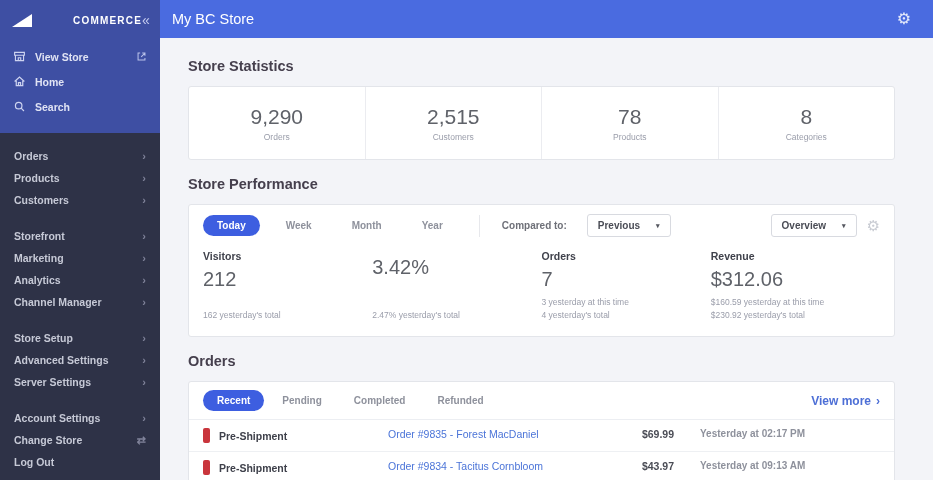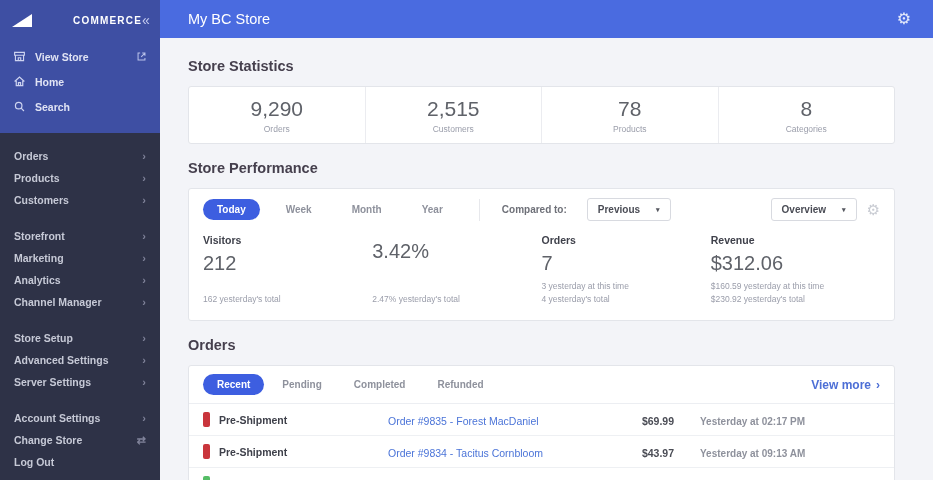--- a/index.html
+++ b/index.html
@@ -21,28 +21,28 @@
   .sb-nav-item { display:flex; align-items:center; gap:9px; padding:6px 13px; font-size:10.5px; font-weight:bold; color:#e0e3f4; cursor:pointer; }
   .sb-nav-item .mini-icon { width:13px; height:13px; color:#cdd3f0; flex:0 0 13px; }
   .sb-nav-item .trail { margin-left:auto; width:11px; height:11px; color:#b9c1ea; }
   .sb-sep { height:4px; background:#222b66; }
   .menu { flex:1; padding:12px 0 0; }
   .menu-group { margin-bottom:14px; }
   .menu-item { display:flex; justify-content:space-between; align-items:center; padding:5px 14px; font-size:10.5px; font-weight:bold; color:#c6c9d6; cursor:pointer; }
   .menu-item .chev { color:#80839a; font-size:11px; line-height:1; }
   
   .main { flex:1; display:flex; flex-direction:column; min-width:0; }
-  .topbar { height:38px; flex:0 0 38px; background:#4a6be0; display:flex; align-items:center; justify-content:space-between; padding:0 22px 0 28px; }
+  .topbar { height:38px; flex:0 0 38px; background:#4a6be0; display:flex; align-items:center; justify-content:space-between; padding:0 22px 0 12px; }
   .topbar-title { color:#fff; font-size:14.5px; }
   .topbar-gear { color:rgba(255,255,255,.85); font-size:16px; line-height:1; cursor:pointer; }
   .content { flex:1; padding:14px 38px 0 28px; overflow:hidden; }
   .section-h { font-size:14.5px; font-weight:bold; color:#453f4d; margin:6px 0 12px; }
   .card { background:#fff; border:1px solid #e3e5ea; border-radius:3px; }
   
-  .stats-card { display:flex; height:58px; margin-bottom:16px; }
+  .stats-card { display:flex; height:74px; margin-bottom:16px; }
   .stat { flex:1; display:flex; flex-direction:column; align-items:center; justify-content:center; border-right:1px solid #ebecf0; }
   .stat:last-child { border-right:none; }
   .stat-value { font-size:21px; color:#5f6269; }
   .stat-label { font-size:8.5px; color:#9a9daa; margin-top:3px; }
   
   .perf-card { margin-bottom:16px; }
   .perf-toolbar { display:flex; align-items:center; padding:9px 14px; gap:12px; }
   .pill { font-size:10px; font-weight:bold; padding:5px 14px; border-radius:999px; color:#8e919c; cursor:pointer; }
   .pill.active { background:#3d5ee0; color:#fff; }
   .tb-divider { width:1px; height:22px; background:#e7e8ec; margin:0 10px; }
@@ -53,21 +53,21 @@
   .tb-gear { color:#c9ccd3; font-size:15px; line-height:1; cursor:pointer; }
   .perf-metrics { display:flex; padding:4px 14px 14px; }
   .metric { flex:1; display:flex; flex-direction:column; height:72px; padding-right:10px; }
   .metric-label { font-size:10.5px; font-weight:bold; color:#3f414b; }
   .metric-value { font-size:20px; color:#5f6269; margin-top:6px; }
   .subs { margin-top:auto; }
   .sub { font-size:8.5px; color:#9a9daa; line-height:1.55; }
   
   .orders-toolbar { display:flex; align-items:center; padding:8px 14px; border-bottom:1px solid #eceef2; gap:4px; }
   .view-more { margin-left:auto; color:#4d6fd6; font-size:12px; font-weight:bold; display:flex; align-items:flex-end; gap:5px; cursor:pointer; }
-  .order-row { display:flex; align-items:flex-end; padding:8px 14px; border-bottom:1px solid #eef0f3; }
+  .order-row { display:flex; align-items:flex-start; padding:8px 14px; border-bottom:1px solid #eef0f3; }
   .col-status { width:185px; display:flex; align-items:center; }
   .badge { width:7px; height:15px; border-radius:2px; margin-right:9px; flex:0 0 7px; }
   .status-text { font-size:10.5px; font-weight:bold; color:#3f414b; }
   .col-link { flex:1; font-size:10.5px; color:#4b74d8; cursor:pointer; }
   .col-amount { width:70px; text-align:right; font-size:10.5px; font-weight:bold; color:#4a4c55; }
   .col-time { width:180px; margin-left:26px; font-size:10px; color:#8e919c;font-weight:bold; }
   svg { display:block; }
 </style>
 </head>
 <body>

